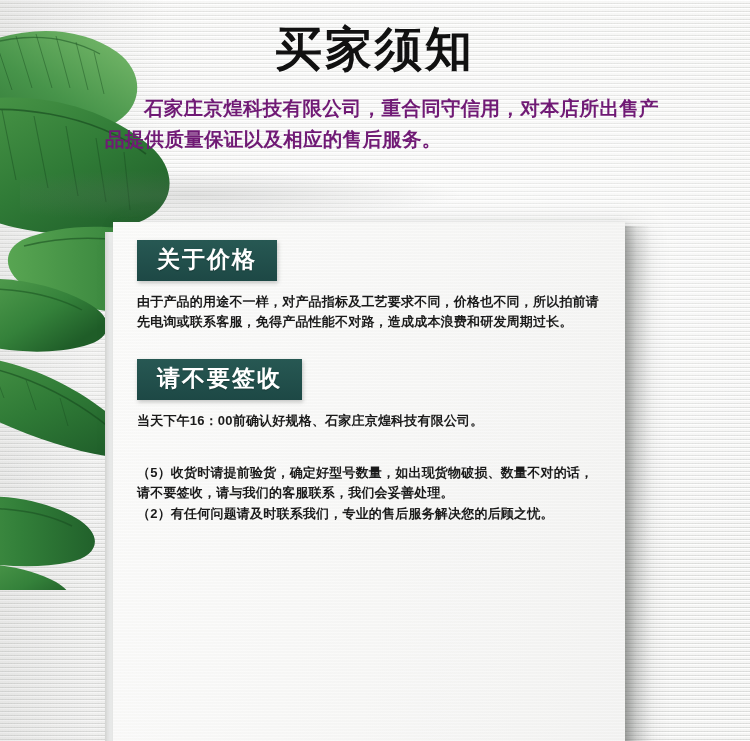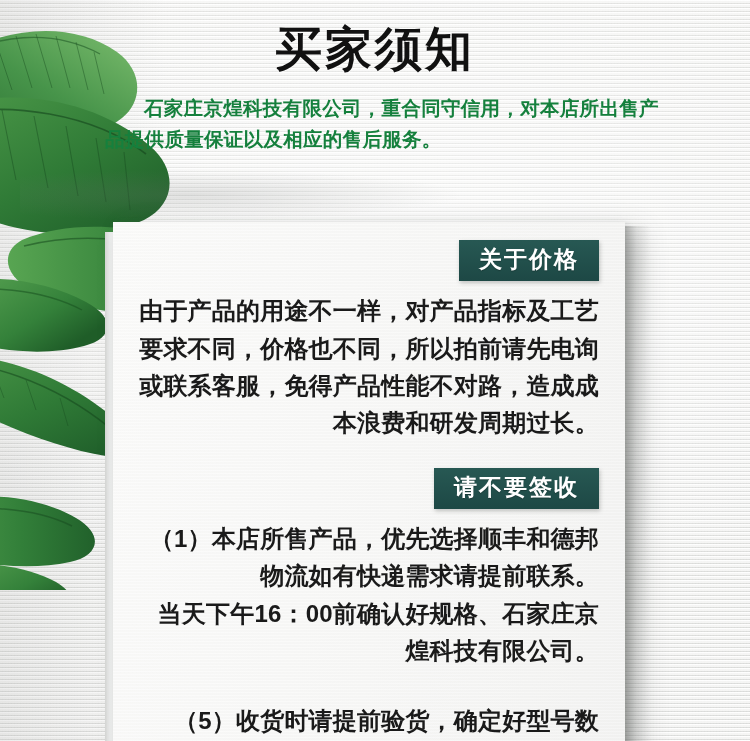--- a/index.html
+++ b/index.html
@@ -87,21 +87,21 @@
     letter-spacing: 3px;
     text-shadow: 0 1px 0 rgba(255,255,255,0.6);
   }
   .intro {
     margin: 18px auto 0 auto;
     width: 560px;
     padding-left: 20px;
     font-size: 19.5px;
     line-height: 1.58;
     font-weight: bold;
-    color: #15803d;
+    color: #701a75;
     text-align: left;
     text-indent: 2em;
     letter-spacing: 0.3px;
   }
 
   
   .card {
     position: absolute;
     left: 113px;
     top: 222px;
@@ -137,36 +137,36 @@
     background: linear-gradient(90deg, #d6d7d5 0%, #eceded 45%, #fbfbfa 100%);
     z-index: 2;
   }
   .card-inner {
     position: relative;
     z-index: 2;
     padding: 18px 26px 0 24px;
   }
 
   
-  .section { margin-bottom: 4px; text-align: right; }
+  .section { margin-bottom: 4px; }
   .badge {
     display: inline-block;
     background: linear-gradient(180deg, #275853 0%, #22504c 50%, #1d4845 100%);
     color: #ffffff;
     font-size: 23px;
     font-weight: bold;
     letter-spacing: 2px;
     padding: 6px 20px 8px 20px;
     line-height: 1.18;
     box-shadow: 1px 2px 4px rgba(70,72,70,0.30);
     text-shadow: 0 1px 1px rgba(0,0,0,0.25);
   }
   .body-text {
     margin: 11px 0 0 0;
-    font-size: 24px;
+    font-size: 13px;
     line-height: 1.56;
     font-weight: bold;
     color: #1a1a1a;
     letter-spacing: 0.2px;
   }
   .body-text p { margin: 0; }
   .gap-sm { height: 17px; }
   .gap-md { height: 22px; }
 
   
@@ -286,21 +286,20 @@
         <div class="body-text">
           <p>由于产品的用途不一样，对产品指标及工艺要求不同，价格也不同，所以拍前请先电询或联系客服，免得产品性能不对路，造成成本浪费和研发周期过长。</p>
         </div>
       </div>
 
       <div class="gap-md"></div>
 
       <div class="section">
         <div class="badge">请不要签收</div>
         <div class="body-text">
-          <p>（1）本店所售产品，优先选择顺丰和德邦物流如有快递需求请提前联系。</p>
           <p>当天下午16：00前确认好规格、石家庄京煌科技有限公司。</p>
         </div>
       </div>
 
       <div class="gap-sm"></div>
 
       <div class="section">
         <div class="body-text">
           <p>（5）收货时请提前验货，确定好型号数量，如出现货物破损、数量不对的话，请不要签收，请与我们的客服联系，我们会妥善处理。</p>
           <p>（2）有任何问题请及时联系我们，专业的售后服务解决您的后顾之忧。</p>

